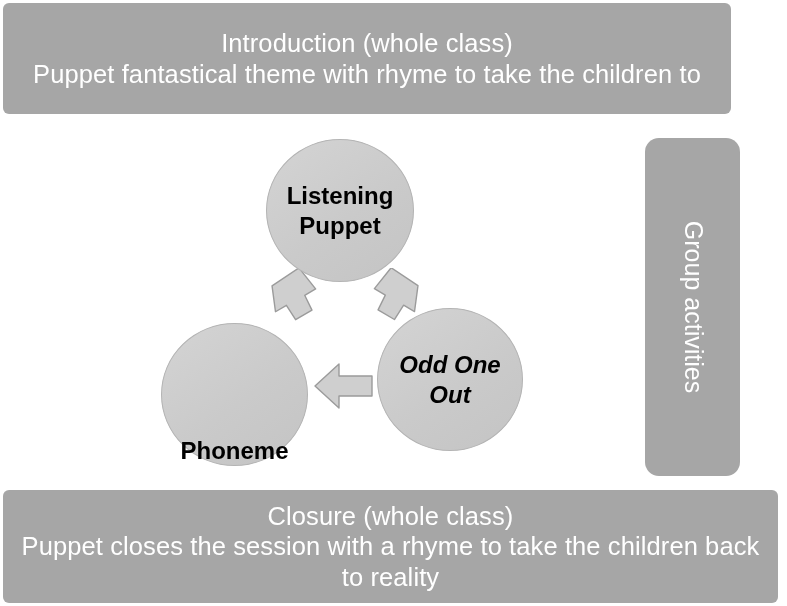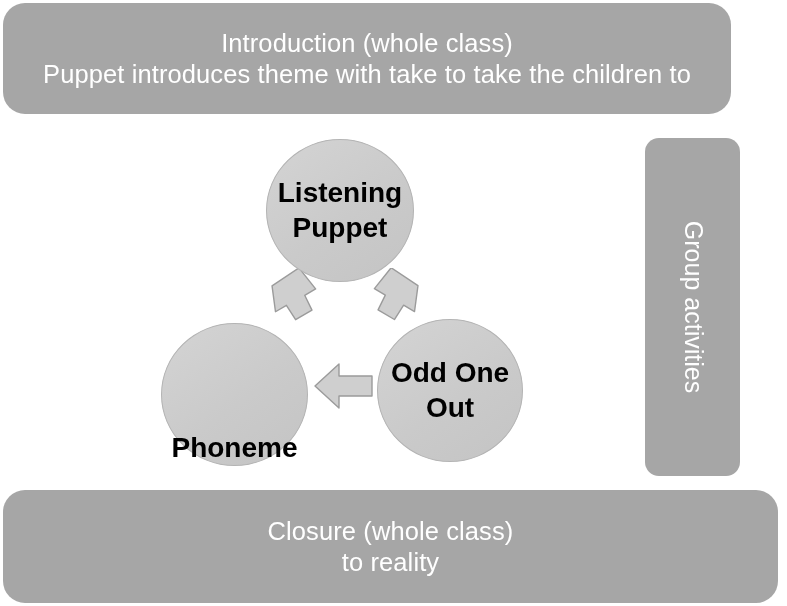--- a/index.html
+++ b/index.html
@@ -15,21 +15,21 @@
     width: 787px;
     height: 606px;
     background: #ffffff;
     overflow: hidden;
   }
 
   
   .banner {
     position: absolute;
     background: #a6a6a6;
-    border-radius: 22px;
+    border-radius: 6px;
     color: #ffffff;
     display: flex;
     align-items: center;
     justify-content: center;
     text-align: center;
     box-sizing: border-box;
   }
   .banner .banner-text {
     display: block;
     width: 100%;
@@ -85,38 +85,39 @@
     box-sizing: border-box;
     display: flex;
     align-items: center;
     justify-content: center;
     text-align: center;
     color: #000000;
     z-index: 3;
   }
   .node-circle .node-label {
     display: block;
-    font-size: 28px;
+    font-size: 24px;
     font-weight: bold;
     line-height: 1.22;
     padding: 0 10px;
     box-sizing: border-box;
   }
 
   #circle-listening-recall {
     left: 266px;
     top: 139px;
     width: 148px;
     height: 143px;
   }
   #circle-odd-one-out {
     left: 377px;
-    top: 319px;
+    top: 308px;
     width: 146px;
     height: 143px;
+    font-style: italic;
   }
   #circle-phoneme-awareness {
     left: 161px;
     top: 323px;
     width: 147px;
     height: 143px;
     align-items: flex-end;
   }
 
   
@@ -131,21 +132,21 @@
 </head>
 <body>
 
 <div id="canvas">
 
   <div id="banner-top" class="banner">
     <span class="banner-text" style="visibility: hidden;">Introduction (whole class)</span>
   </div>
   <div class="banner" id="banner-top-overlay" style="left: 3px; top: 3px; width: 728px; height: 111px; background: transparent; flex-direction: column; pointer-events: none; color: rgb(255, 255, 255);">
     <span class="banner-text">Introduction (whole class)</span>
-    <span class="banner-text">Puppet introduces theme with take to take the children to</span>
+    <span class="banner-text">Puppet fantastical theme with rhyme to take the children to</span>
   </div>
 
   <div id="side-bar">
     <span class="vertical-text">Group activities</span>
   </div>
 
   <svg class="cycle-arrow" id="arrow-phoneme-to-listening" width="70" height="66" viewBox="0 0 70 66" aria-hidden="true">
     <polygon points="48,2 60,26 48,30 52,46 34,52 28,36 16,40 18,14" fill="#cfcfcf" stroke="#9b9b9b" stroke-width="1.4" stroke-linejoin="round" transform="rotate(-12 35 30)"></polygon>
   </svg>
 
@@ -175,16 +176,17 @@
     <span class="node-label">
       <span>Phoneme</span><br>
     </span>
   </div>
 
   <div id="banner-bottom" class="banner">
     <span class="banner-text" style="visibility: hidden;">Closure (whole class)</span>
   </div>
   <div class="banner" id="banner-bottom-overlay" style="left: 3px; top: 490px; width: 775px; height: 113px; background: transparent; flex-direction: column; pointer-events: none; color: rgb(255, 255, 255);">
     <span class="banner-text">Closure (whole class)</span>
+    <span class="banner-text">Puppet closes the session with a rhyme to take the children back</span>
     <span class="banner-text">to reality</span>
   </div>
 
 </div>
 
 </body></html>

